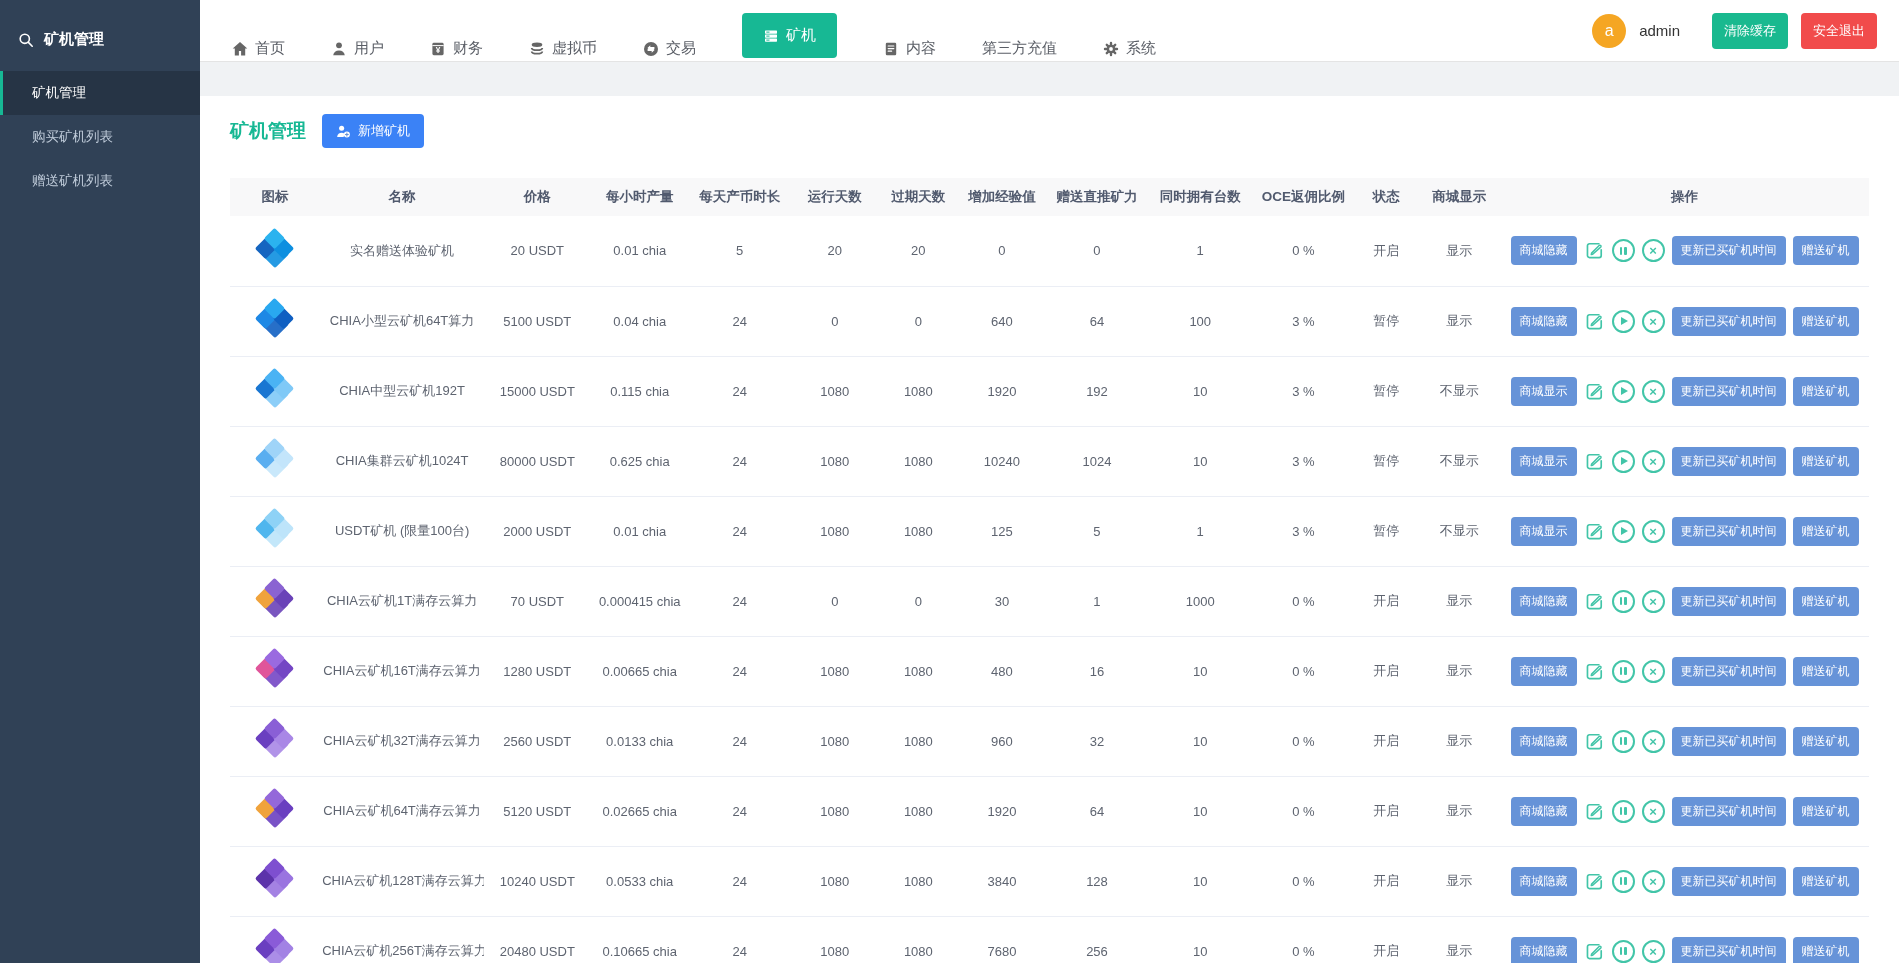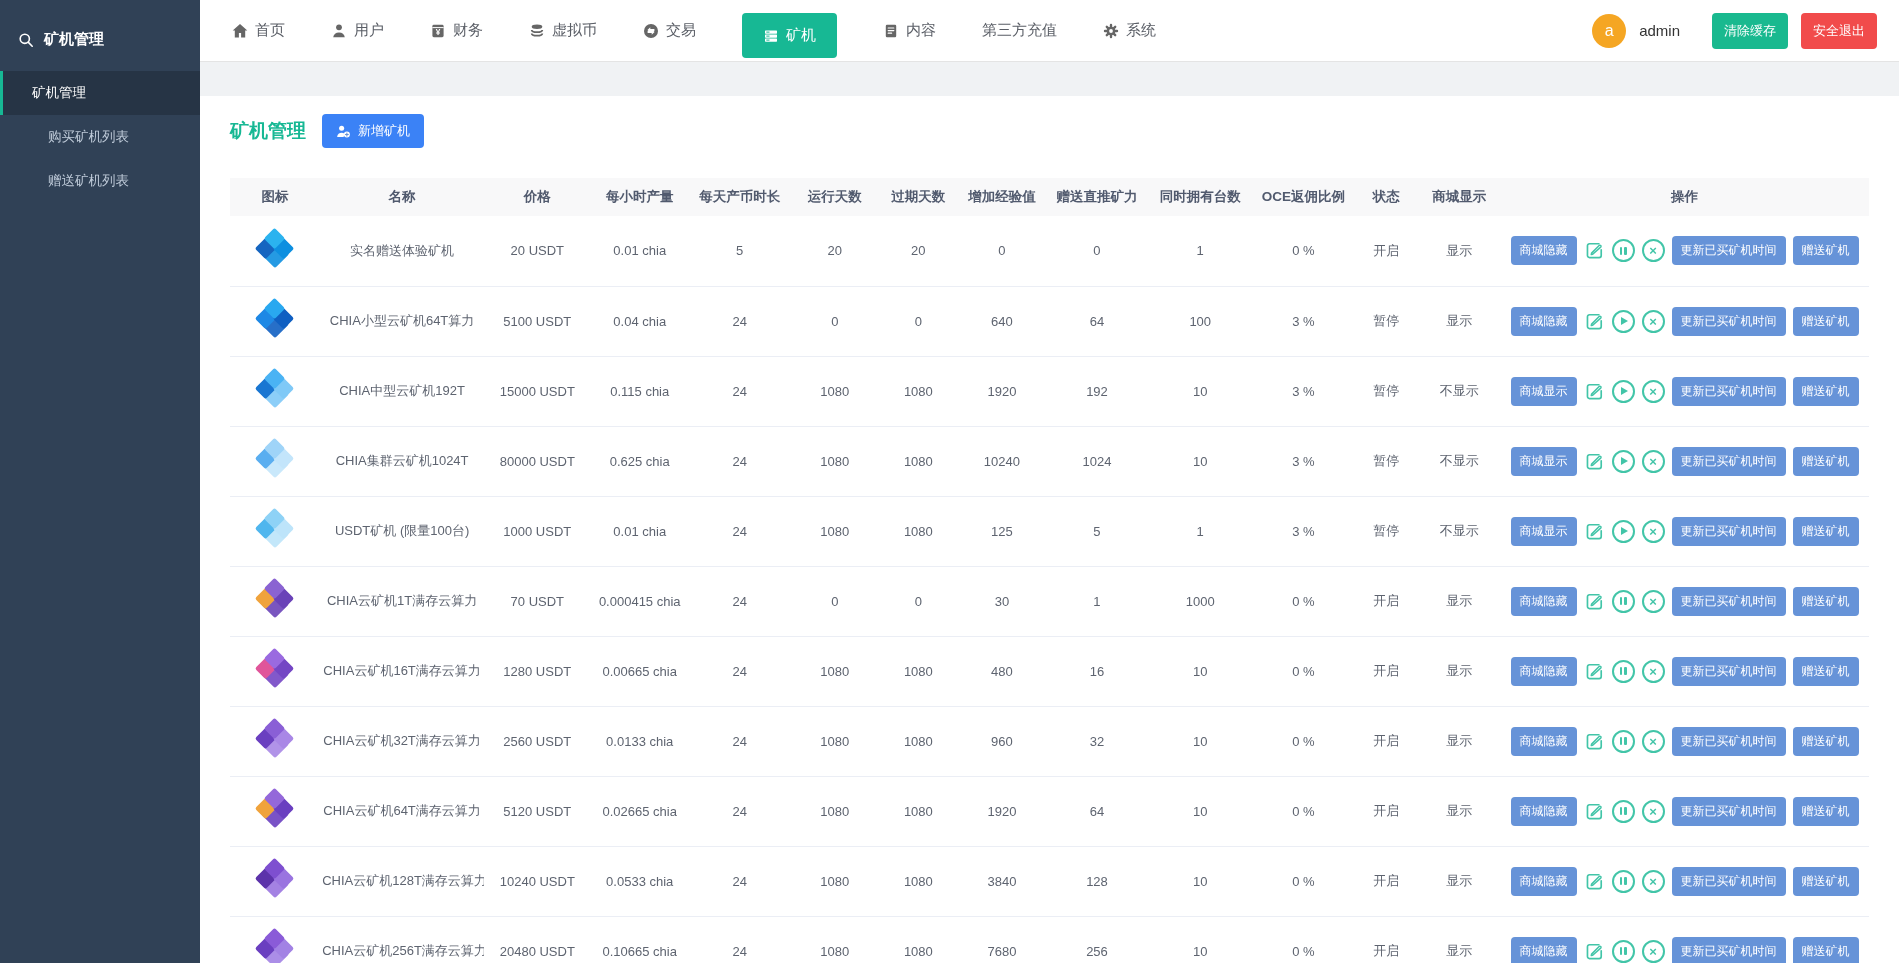--- a/index.html
+++ b/index.html
@@ -8,21 +8,21 @@
     width:1899px; height:963px; overflow:hidden;
     font-family:"Liberation Sans","DejaVu Sans",sans-serif;
     background:#ffffff; color:#5e6470;
   }
   .layout { display:flex; width:100%; height:100%; }
 
   
   .sidebar { width:200px; min-width:200px; height:100%; background:#304156; }
   .sidebar-header { display:flex; align-items:center; gap:10px; padding:30px 0 22px 18px;
     color:#fff; font-weight:bold; font-size:15px; }
-  .side-item { height:44px; line-height:44px; padding-left:48px; color:#bfcbd9;
+  .side-item { height:44px; line-height:44px; padding-left:32px; color:#bfcbd9;
     font-size:13.5px; cursor:pointer; }
   .side-item.active { background:#263445; color:#ffffff; border-left:3px solid #17b894; padding-left:29px; }
 
   
   .main { flex:1; display:flex; flex-direction:column; min-width:0; }
   .topnav { height:62px; background:#fff; border-bottom:1px solid #e4e4e4;
     display:flex; align-items:center; padding:0 22px 0 32px; flex-shrink:0; }
   .nav-item { display:flex; align-items:center; gap:7px; color:#5a5e66; font-size:15px;
     margin-right:46px; cursor:pointer; white-space:nowrap; }
   .nav-item .nav-icon { display:inline-flex; width:16px; height:16px; color:#666; }
@@ -85,21 +85,21 @@
     <nav>
         <div class="side-item active">矿机管理</div>
         <div class="side-item">购买矿机列表</div>
         <div class="side-item">赠送矿机列表</div>
       </nav>
   </aside>
 
   <div class="main">
 
     <header class="topnav">
-      <div style="display:flex;align-items:center;">
+      <div style="display:flex;align-items:flex-end;">
           <div class="nav-item">
             <span class="nav-icon">
               <svg width="16" height="16" viewBox="0 0 16 16">
                 <path d="M8 1.1L.7 7.6h2.1v7h4.1V10h2.2v4.6h4.1v-7h2.1z" fill="currentColor"></path>
               </svg>
             </span>
             <span>首页</span>
           </div>
           <div class="nav-item">
             <span class="nav-icon">
@@ -411,21 +411,21 @@
             <tr>
               <td>
                 <div class="miner-icon">
                   <i style="left: 14px; top: 14px; width: 20px; height: 20px; background: rgb(189, 228, 250); z-index: 0; opacity: 0.9;"></i>
                   <i style="left: 16px; top: 1px; width: 15px; height: 15px; background: rgb(142, 210, 246); z-index: 3; opacity: 1;"></i>
                   <i style="left: 7px; top: 11px; width: 15px; height: 15px; background: rgb(79, 182, 238); z-index: 2; opacity: 1;"></i>
                   <i style="left: 25px; top: 11px; width: 15px; height: 15px; background: rgb(189, 228, 250); z-index: 2; opacity: 1;"></i>
                 </div>
               </td>
               <td><span>USDT矿机 (限量100台)</span></td>
-              <td><span>1000 USDT</span></td>
+              <td><span>2000 USDT</span></td>
               <td><span>0.01 chia</span></td>
               <td><span>24</span></td>
               <td><span>1080</span></td>
               <td><span>1080</span></td>
               <td><span>125</span></td>
               <td><span>5</span></td>
               <td><span>1</span></td>
               <td><span>3 %</span></td>
               <td><span>暂停</span></td>
               <td><span>不显示</span></td>

